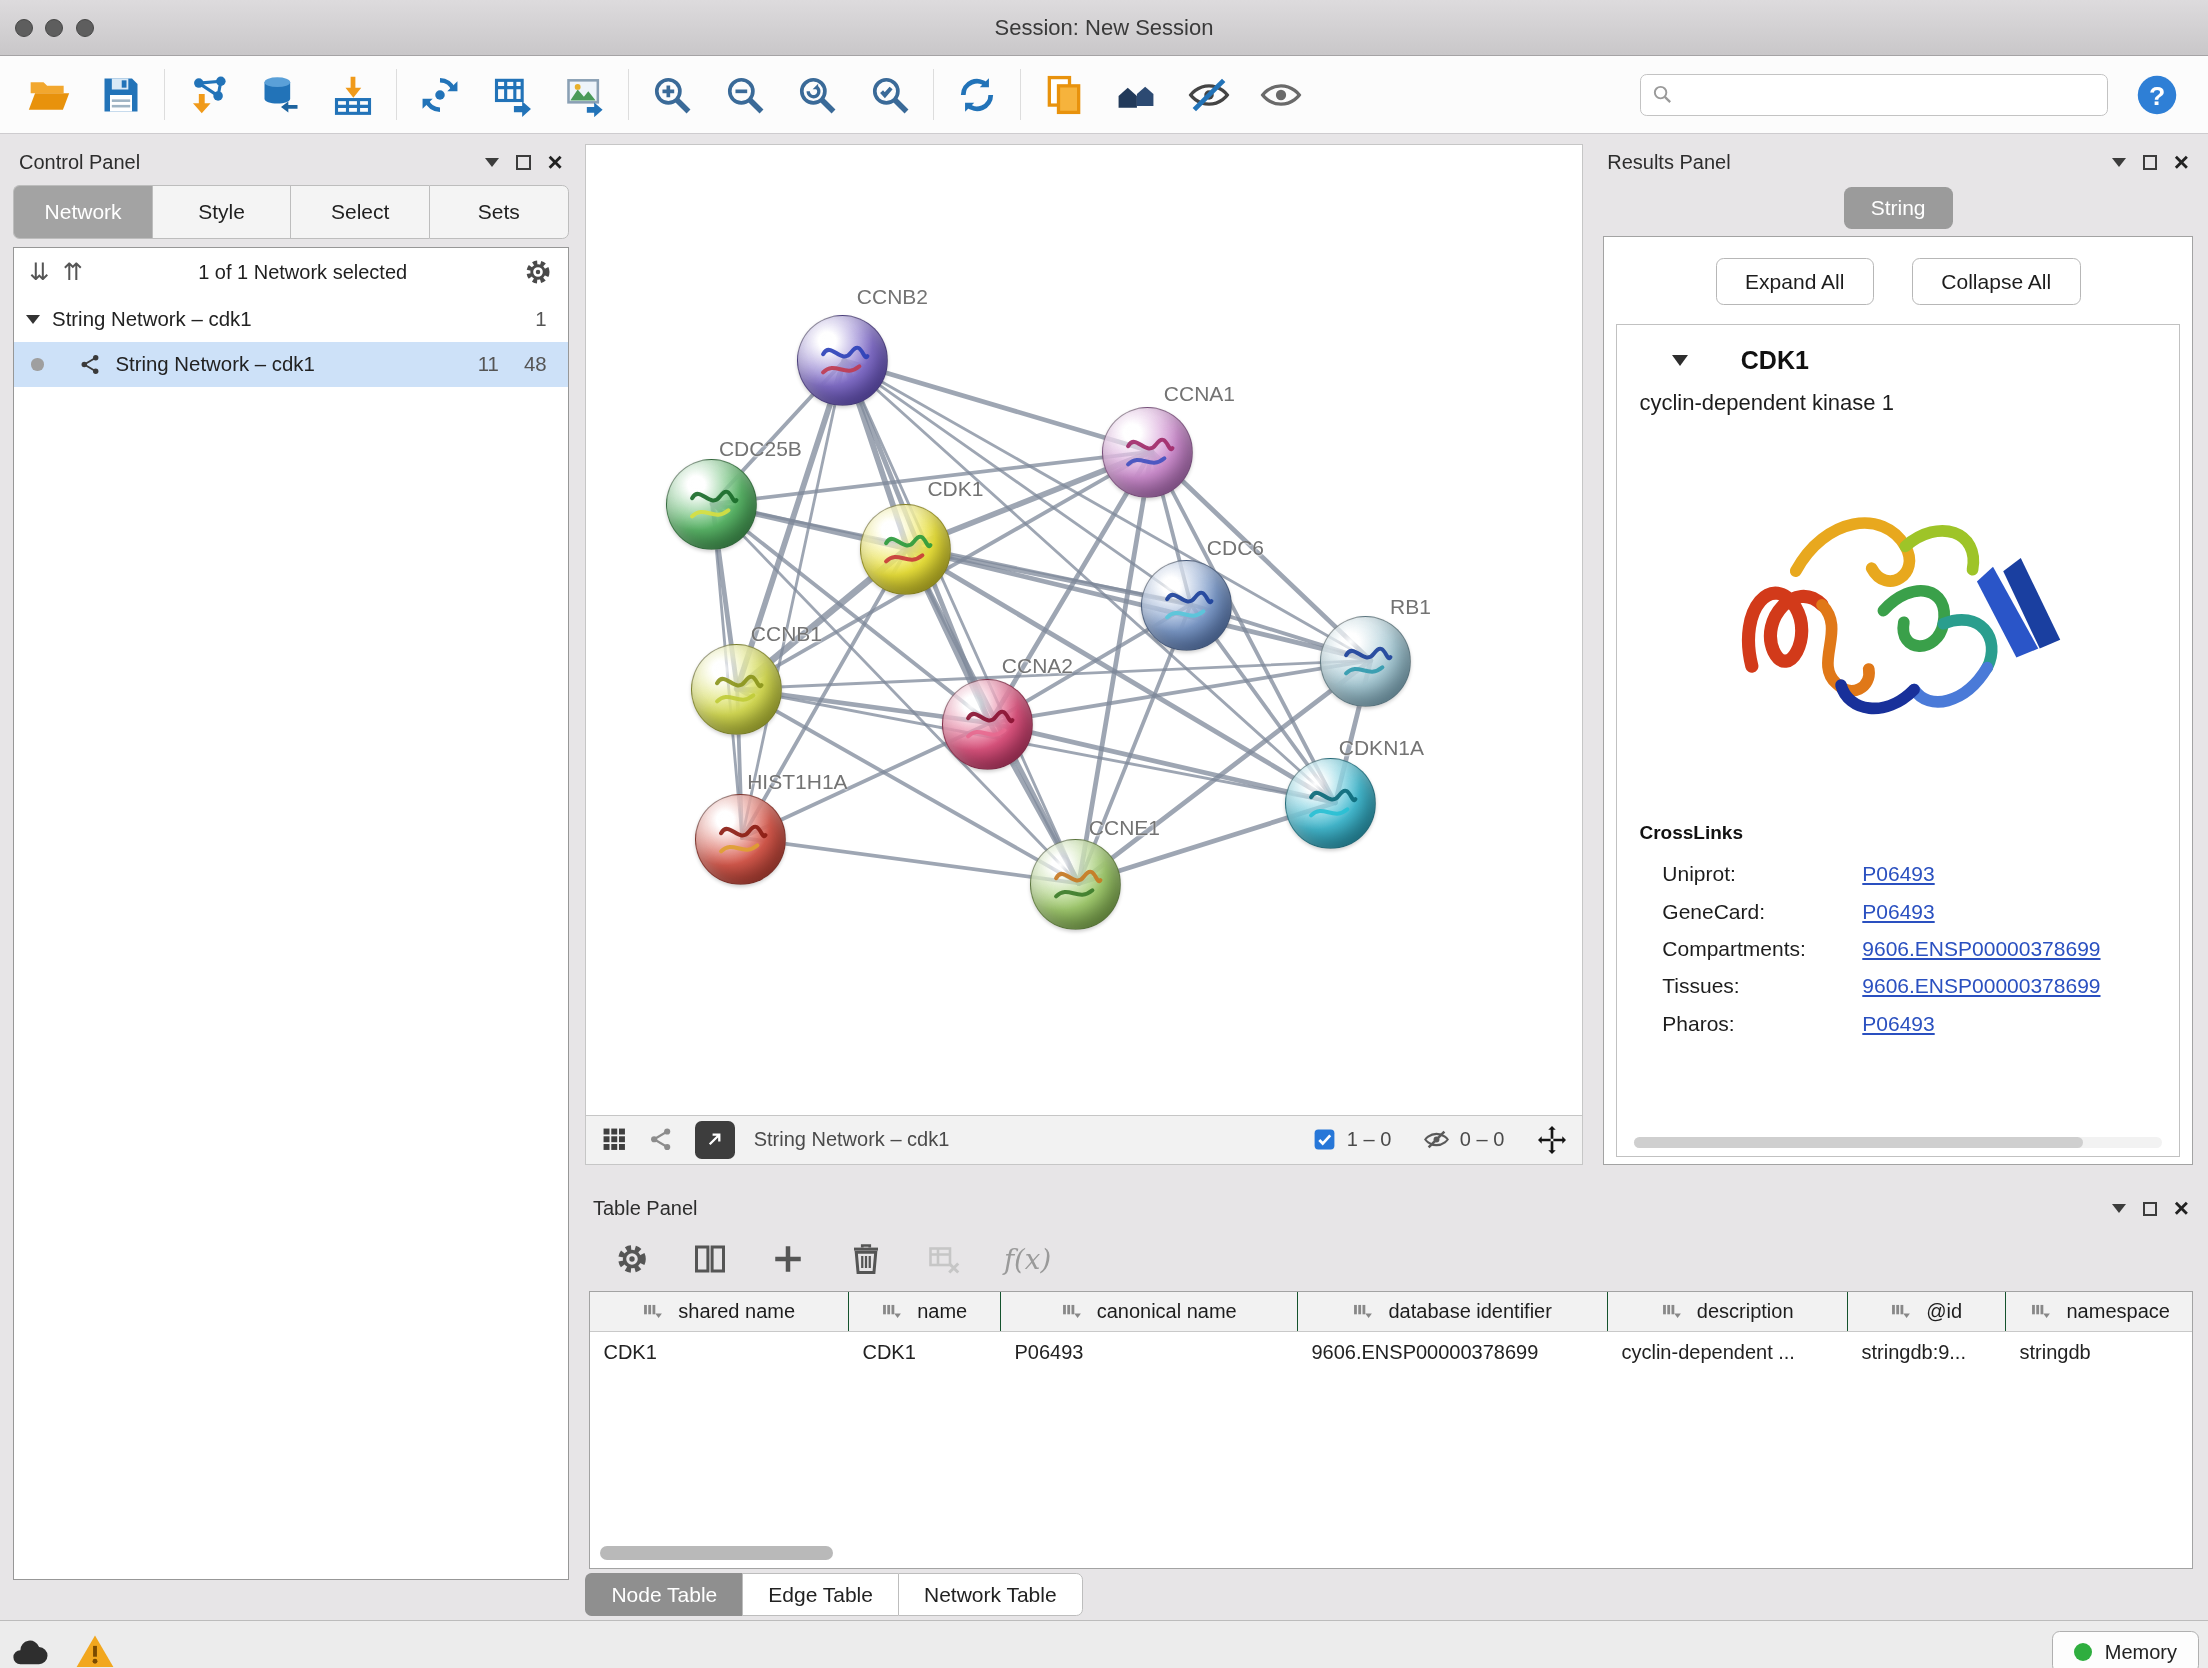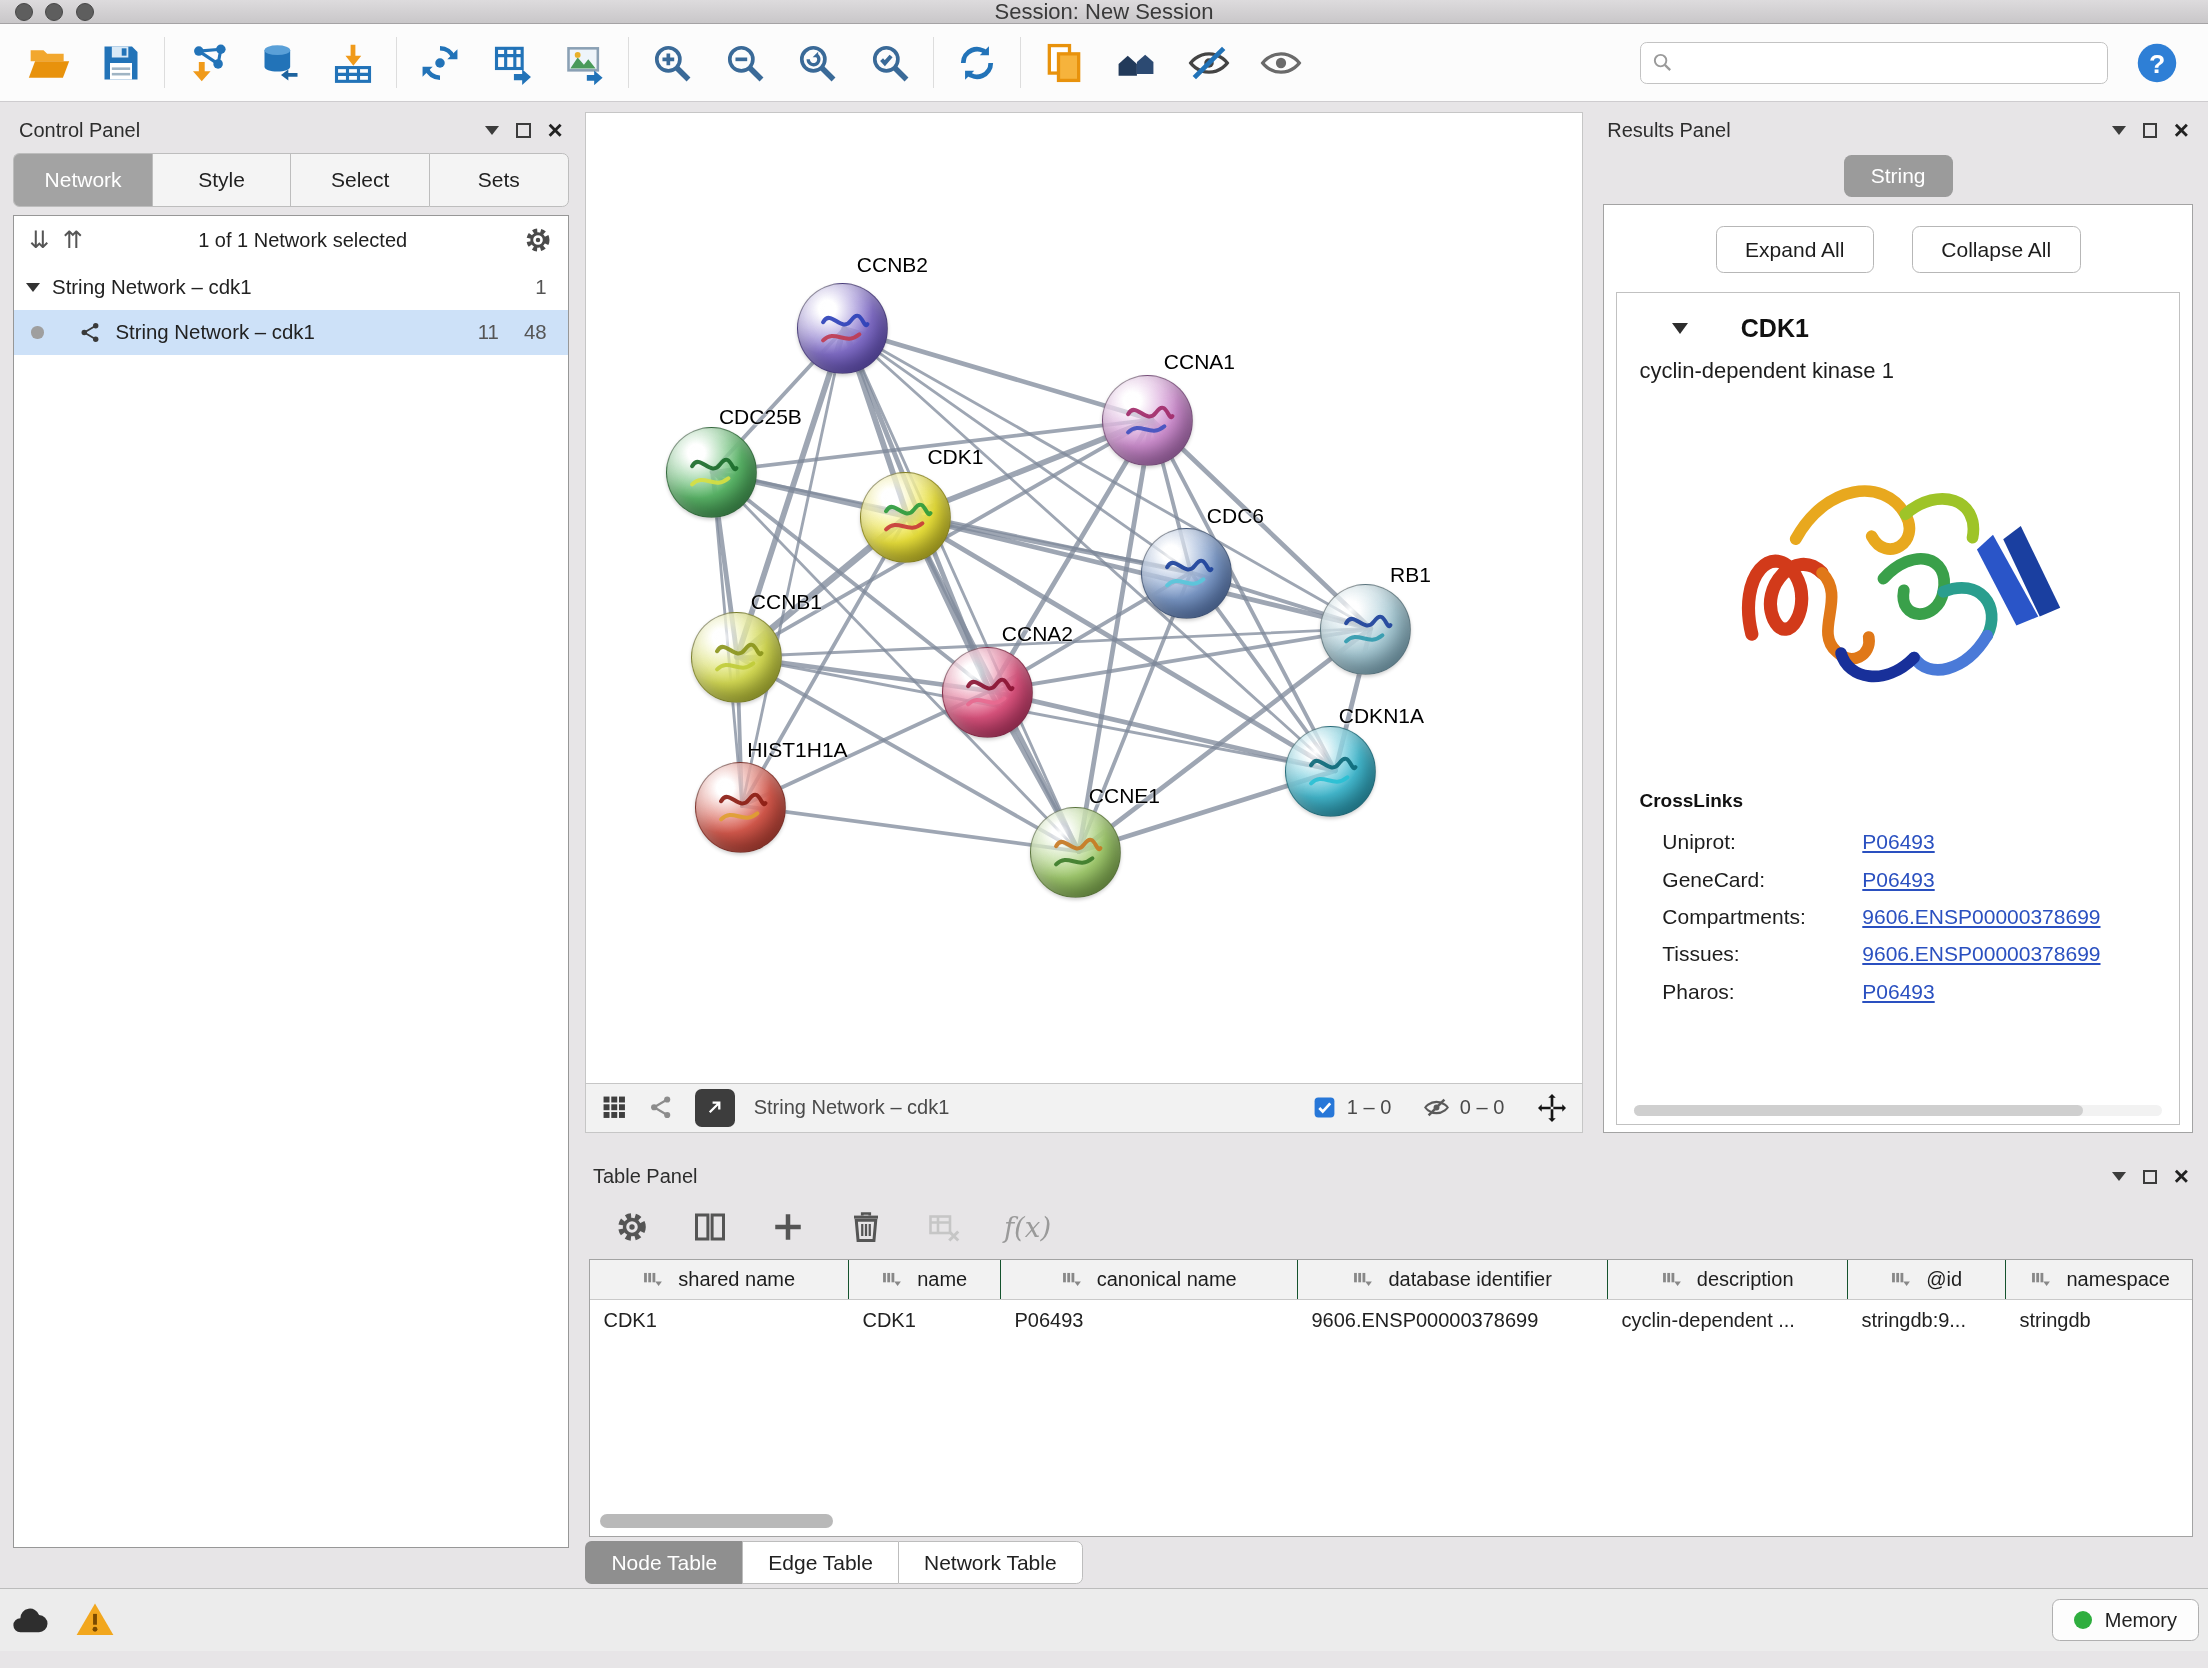--- a/index.html
+++ b/index.html
@@ -1,20 +1,20 @@
 <!DOCTYPE html>
 <html style="font-size:15px"><head>
 <meta charset="utf-8">
 <style>
 * { margin:0; padding:0; box-sizing:border-box; }
 html,body { width:2208px; height:1668px; overflow:hidden; background:#e7e5e7;
   font-family:"Liberation Sans",sans-serif; color:#222; }
 
 
-.titlebar { height:24px; background:linear-gradient(#dddbdd,#c9c7c9); border-bottom:1px solid #a5a3a5;
+.titlebar { height:56px; background:linear-gradient(#dddbdd,#c9c7c9); border-bottom:1px solid #a5a3a5;
   display:flex; align-items:center; position:relative; }
 .lights { display:flex; gap:12.4px; margin-left:15px; z-index:2; }
 .light { width:18px; height:18px; border-radius:50%; background:#5e5e5e; border:1px solid #474747; cursor:pointer; }
 .title-text { position:absolute; left:0; right:0; text-align:center; font-size:22px; color:#3a3a3a; }
 
 
 .toolbar { height:78px; background:#fcfcfc; border-bottom:1px solid #cecccf; display:flex; align-items:center; padding:0 21px; }
 .tgroup { display:flex; align-items:center; gap:28.5px; padding:0 21px; }
 .tsep { width:1px; height:51px; background:#ddd; }
 .ticon { width:44px; height:44px; display:block; cursor:pointer; }
@@ -55,21 +55,21 @@
 
 .right-region { flex:1; display:flex; flex-direction:column; min-width:0; }
 .top-row { display:flex; height:1035px; }
 .network-col { flex:1; display:flex; flex-direction:column; padding-right:17px; min-width:0; }
 .net-canvas { position:relative; background:#fff; border:1px solid #c6c6c6; height:972px; overflow:hidden; }
 .net-canvas svg.edges { position:absolute; inset:0; width:100%; height:100%; }
 .net-node { position:absolute; border-radius:50%; border:1px solid rgba(25,25,25,.4);
   box-shadow: inset -7.6px -11.4px 19px rgba(0,0,0,.30), inset 7.6px 9.5px 15px rgba(255,255,255,.38), 0 1.9px 3.8px rgba(0,0,0,.18);
   display:flex; align-items:center; justify-content:center; cursor:pointer; }
 .net-node svg { width:68%; height:68%; opacity:.9; }
-.net-label { position:absolute; transform:translate(-50%,-50%); font-size:21px; color:#000000;
+.net-label { position:absolute; transform:translate(-50%,-50%); font-size:21px; color:#737373;
   white-space:nowrap; text-shadow:0 1px 1.9px rgba(255,255,255,.85); }
 .net-footer { height:49px; background:#f2f2f2; border:1px solid #c6c6c6; border-top:none;
   display:flex; align-items:center; gap:19px; padding:0 13.3px; font-size:20px; color:#4a4a4a; }
 .nf-darkbtn { width:40px; height:38px; background:#3d3d3d; border-radius:6.7px; display:flex; align-items:center; justify-content:center; cursor:pointer; }
 .nf-count { display:flex; align-items:center; gap:9.5px; }
 .nf-right { margin-left:auto; display:flex; align-items:center; gap:32px; }
 
 
 .results-panel { width:597px; display:flex; flex-direction:column; }
 .rp-tabrow { height:53px; display:flex; justify-content:center; align-items:center; flex:none; }

